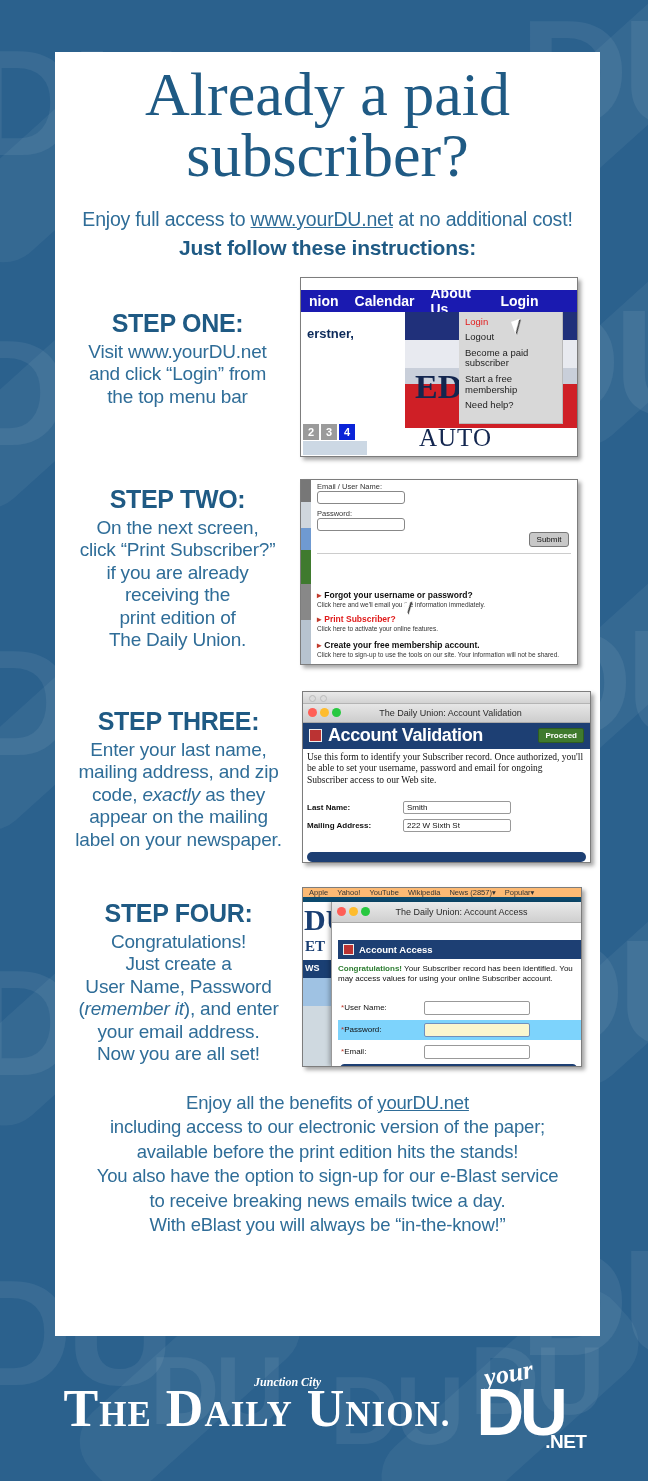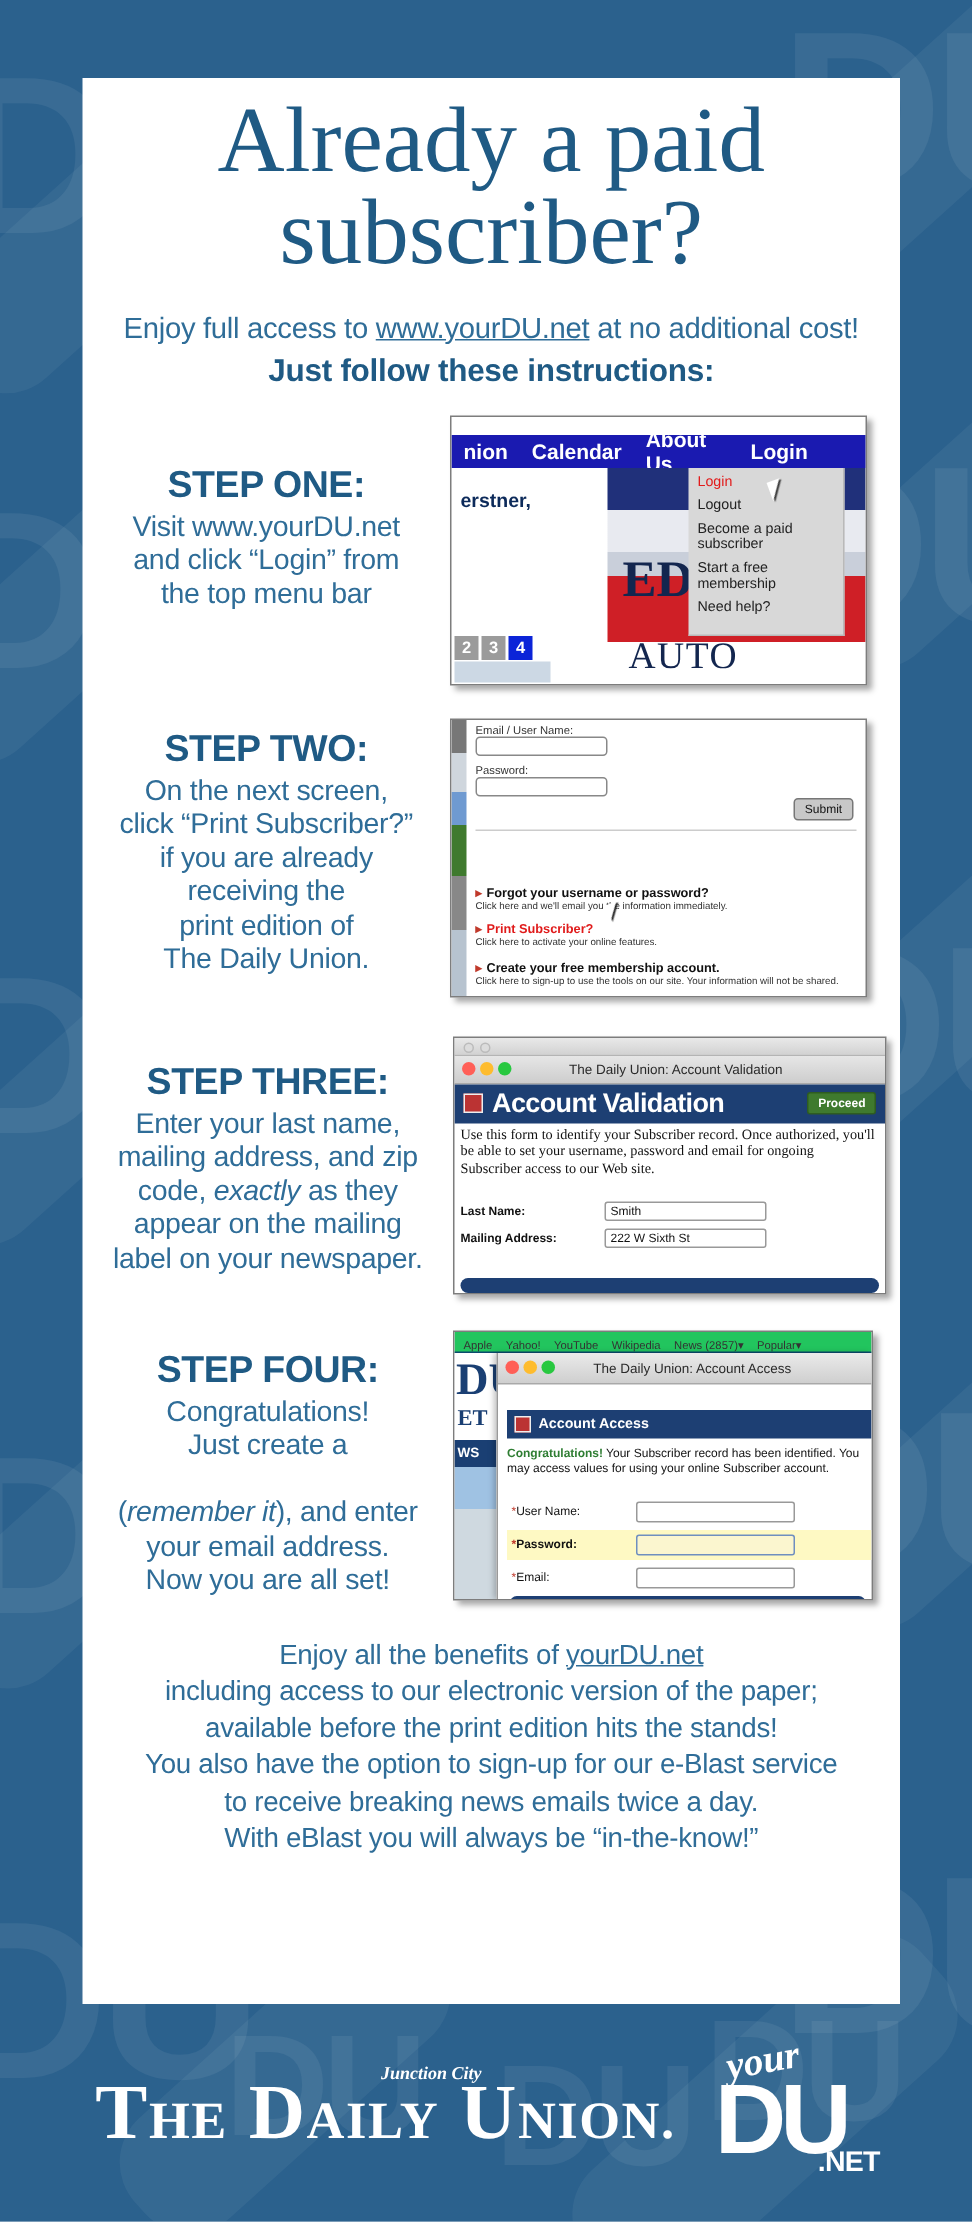--- a/index.html
+++ b/index.html
@@ -219,22 +219,22 @@
   .s3 .frow input, .s3 .frow .fake {
     height:13px; width:108px; border:1px solid #999; border-radius:2px;
     background:#fff; font-size:8px; padding:0 3px; color:#111; display:flex; align-items:center;
   }
   .s3 .frow .fake.hi { background:#fbf6cf; border:1px solid #6f8fbf; }
   .s3 .bluebar { position:absolute; left:4px; right:4px; height:10px; background:#1d3f73; border-radius:5px; }
 
   
   .s4 { width: 280px; height: 180px; }
   .s4 .bookmarks {
-    position:absolute; left:0; top:0; right:0; height:14px; background:#22c55e;
-    border-bottom:1px solid #0c4a6e; display:flex; align-items:flex-end; gap:9px;
+    position:absolute; left:0; top:0; right:0; height:14px; background:#fdba74;
+    border-bottom:5px solid #0c4a6e; display:flex; align-items:center; gap:9px;
     font-size:7.5px; color:#333; padding-left:6px;
   }
   .s4 .sidepanel {
     position:absolute; left:0; top:14px; width:28px; bottom:0;
     background:linear-gradient(#fff 0 58px,#1a3f73 58px 76px,#9fc2e3 76px 104px,#cfd9e0 104px 180px);
   }
   .s4 .sidepanel .du { position:absolute; left:1px; top:4px; color:#1a3f73; font-weight:bold;
       font-family:"Liberation Serif",serif; font-size:30px; line-height:0.9; }
   .s4 .sidepanel .et { position:absolute; left:2px; top:36px; color:#1a3f73; font-weight:bold;
       font-family:"Liberation Serif",serif; font-size:15px; }
@@ -257,21 +257,21 @@
   .s4 .win .congrats {
     position:absolute; left:6px; right:4px; top:62px; font-size:8px; color:#111; line-height:1.25;
   }
   .s4 .win .congrats b { color:#2e7d32; }
   .s4 .win .frow2 {
     position:absolute; left:6px; right:0; height:20px; display:flex; align-items:center; font-size:8px;
   }
   .s4 .win .frow2 .fl { width:86px; padding-left:3px; color:#111; }
   .s4 .win .frow2 .fl i { color:#c0392b; font-style:normal; }
   .s4 .win .frow2 .fake { width:106px; height:14px; border:1px solid #999; border-radius:2px; background:#fff; }
-  .s4 .win .frow2.alt { background:#fef9c3;font-weight:bold; }
+  .s4 .win .frow2.alt { background:#7dd3fc; }
   .s4 .win .frow2 .fake.hi { background:#fbf6cf; border:1px solid #6f8fbf; }
   .s4 .win .bluebar2 { position:absolute; left:8px; right:4px; height:9px; background:#1d3f73; border-radius:5px; }
 
   
   .closing {
     text-align:center; color:#2f6d98; font-size:18.5px; line-height:1.33;
     letter-spacing:-0.2px; padding: 0 8px;
   }
   .closing u { text-decoration: underline; }
 
@@ -465,21 +465,21 @@
       </div>
       <div class="bluebar" style="top:160px;"></div>
     </div>
   </div>
 
   <div class="step" style="margin-top:24px;">
     <div class="step-text" style="width:247px; padding-top:12px;">
       <span class="step-title">STEP FOUR:</span>
       <span>Congratulations!</span><br>
       <span>Just create a</span><br>
-      <br>
+      <span>User Name, Password</span><br>
       <span>(<em>remember it</em>), and enter</span><br>
       <span>your email address.</span><br>
       <span>Now you are all set!</span>
     </div>
 
     <div class="shot s4">
       <div class="bookmarks">
         <span>Apple</span>
         <span>Yahoo!</span>
         <span>YouTube</span>

